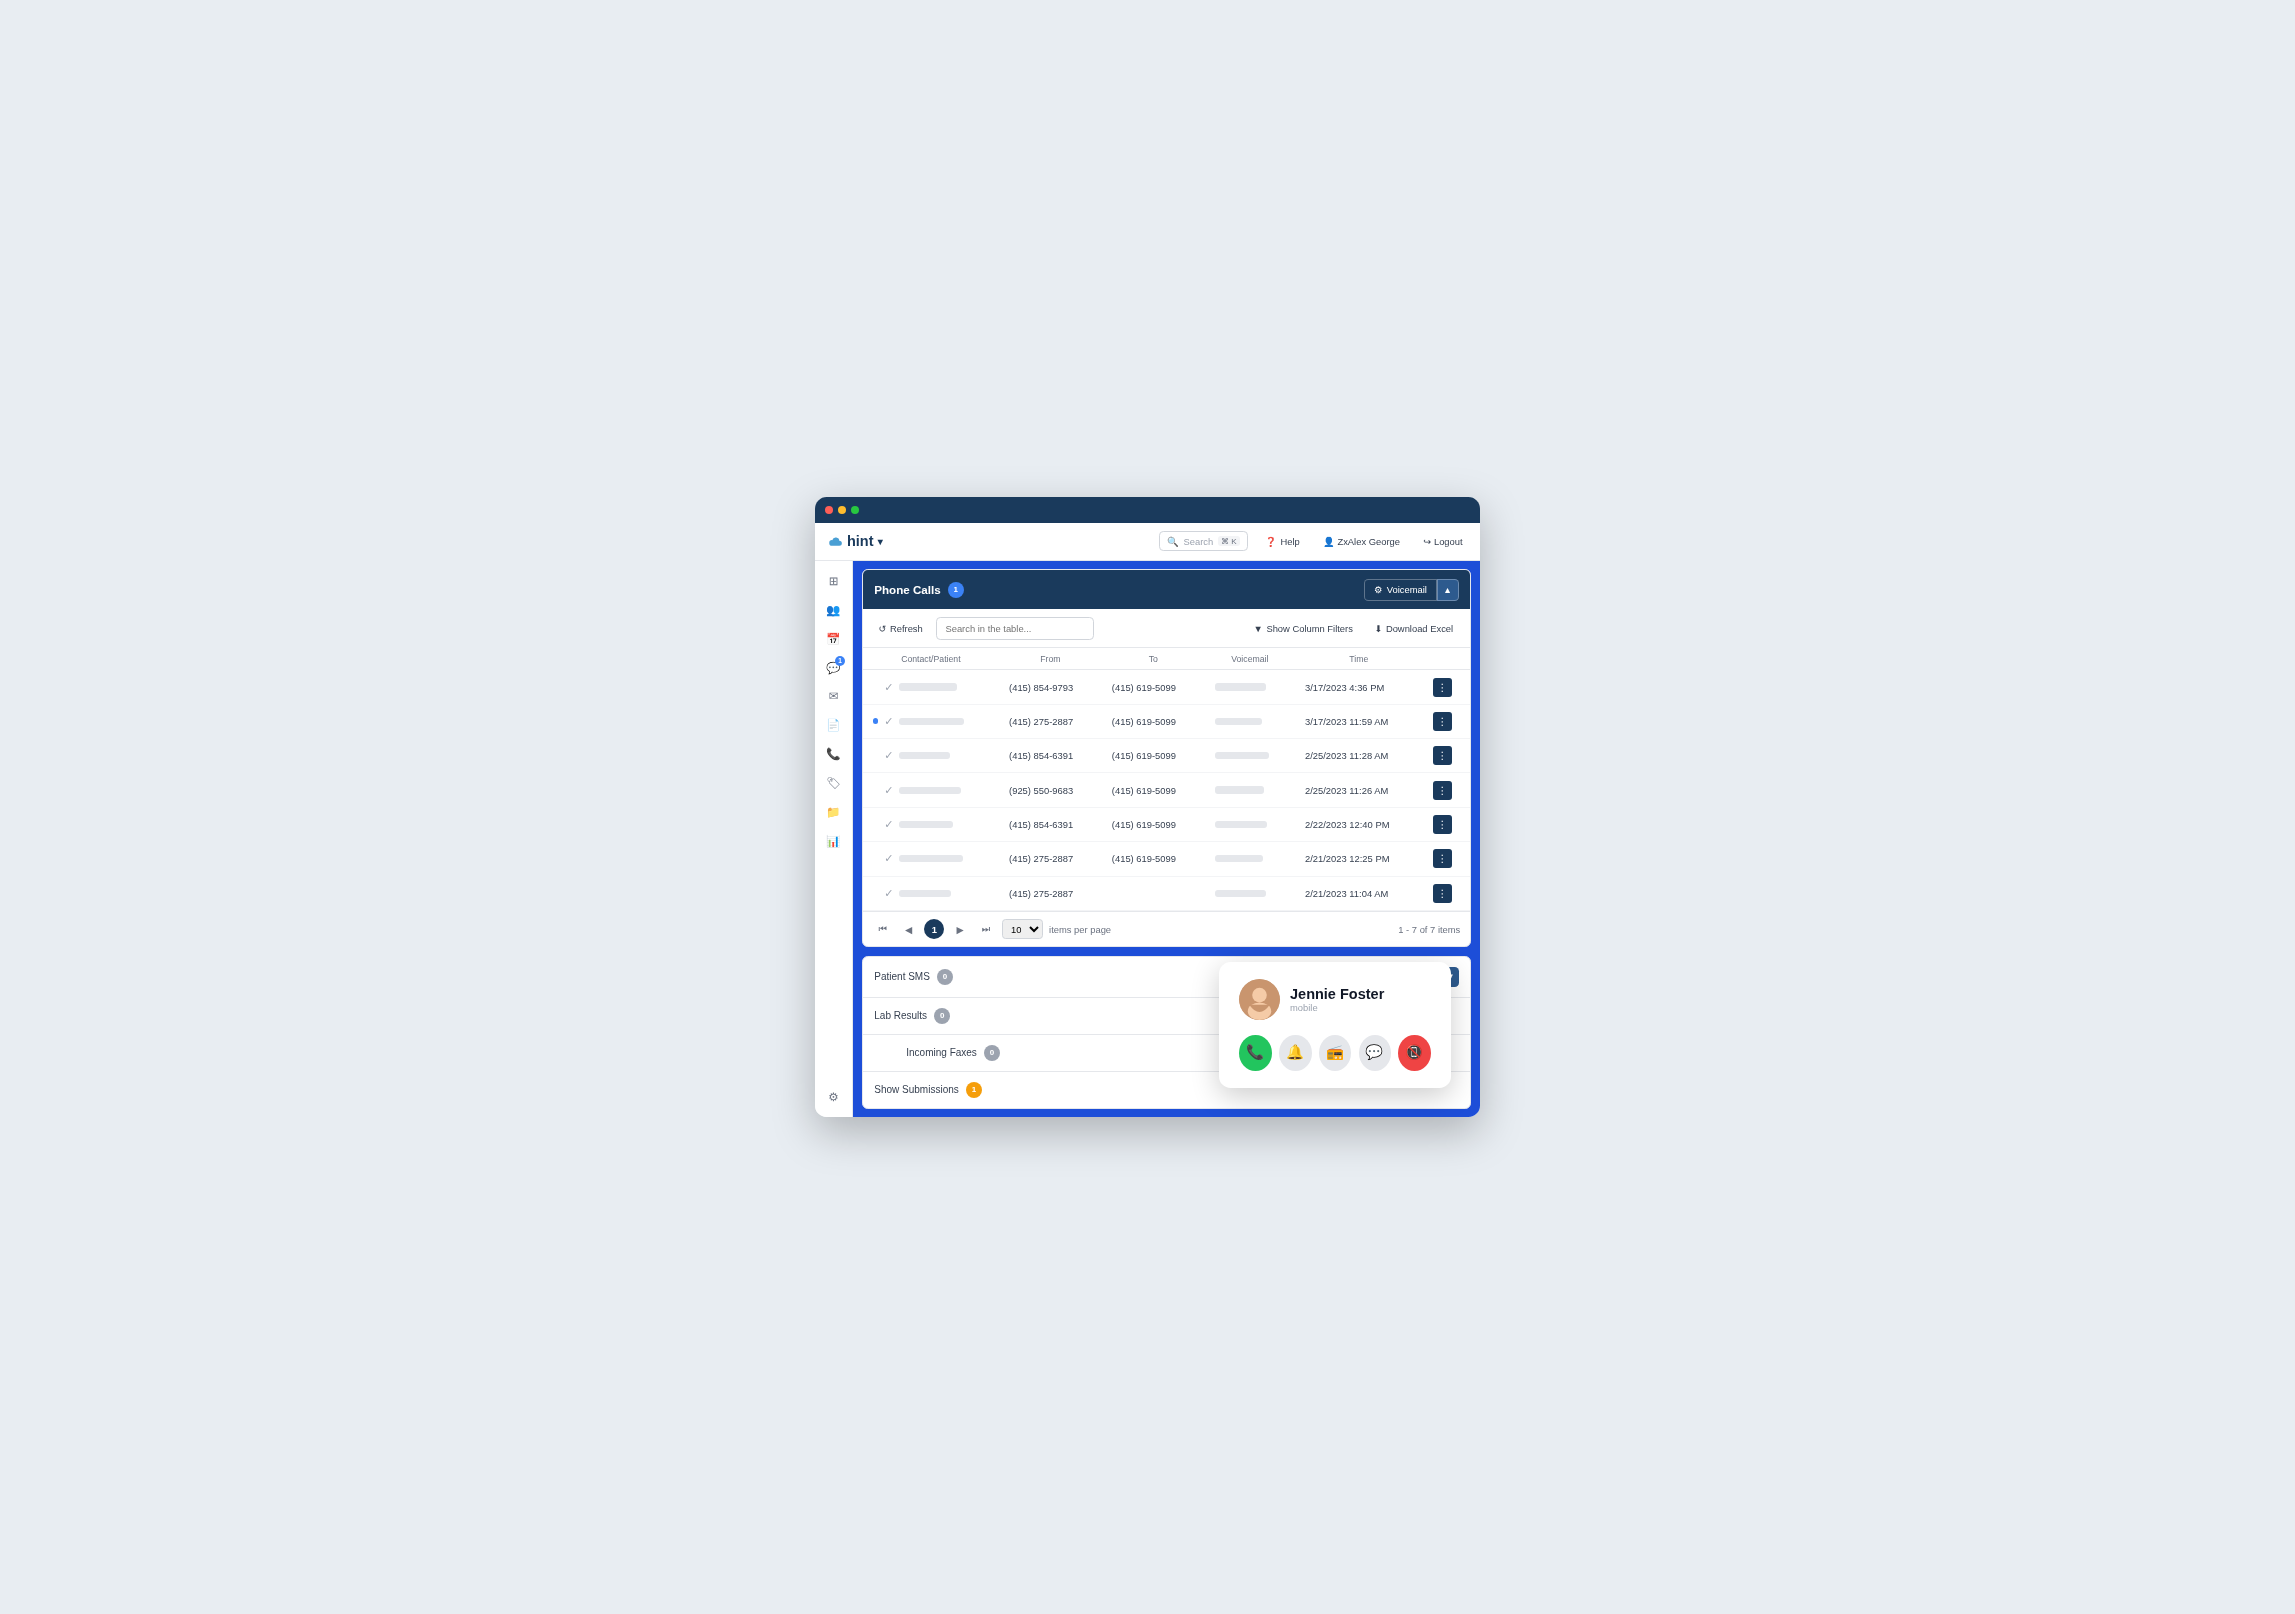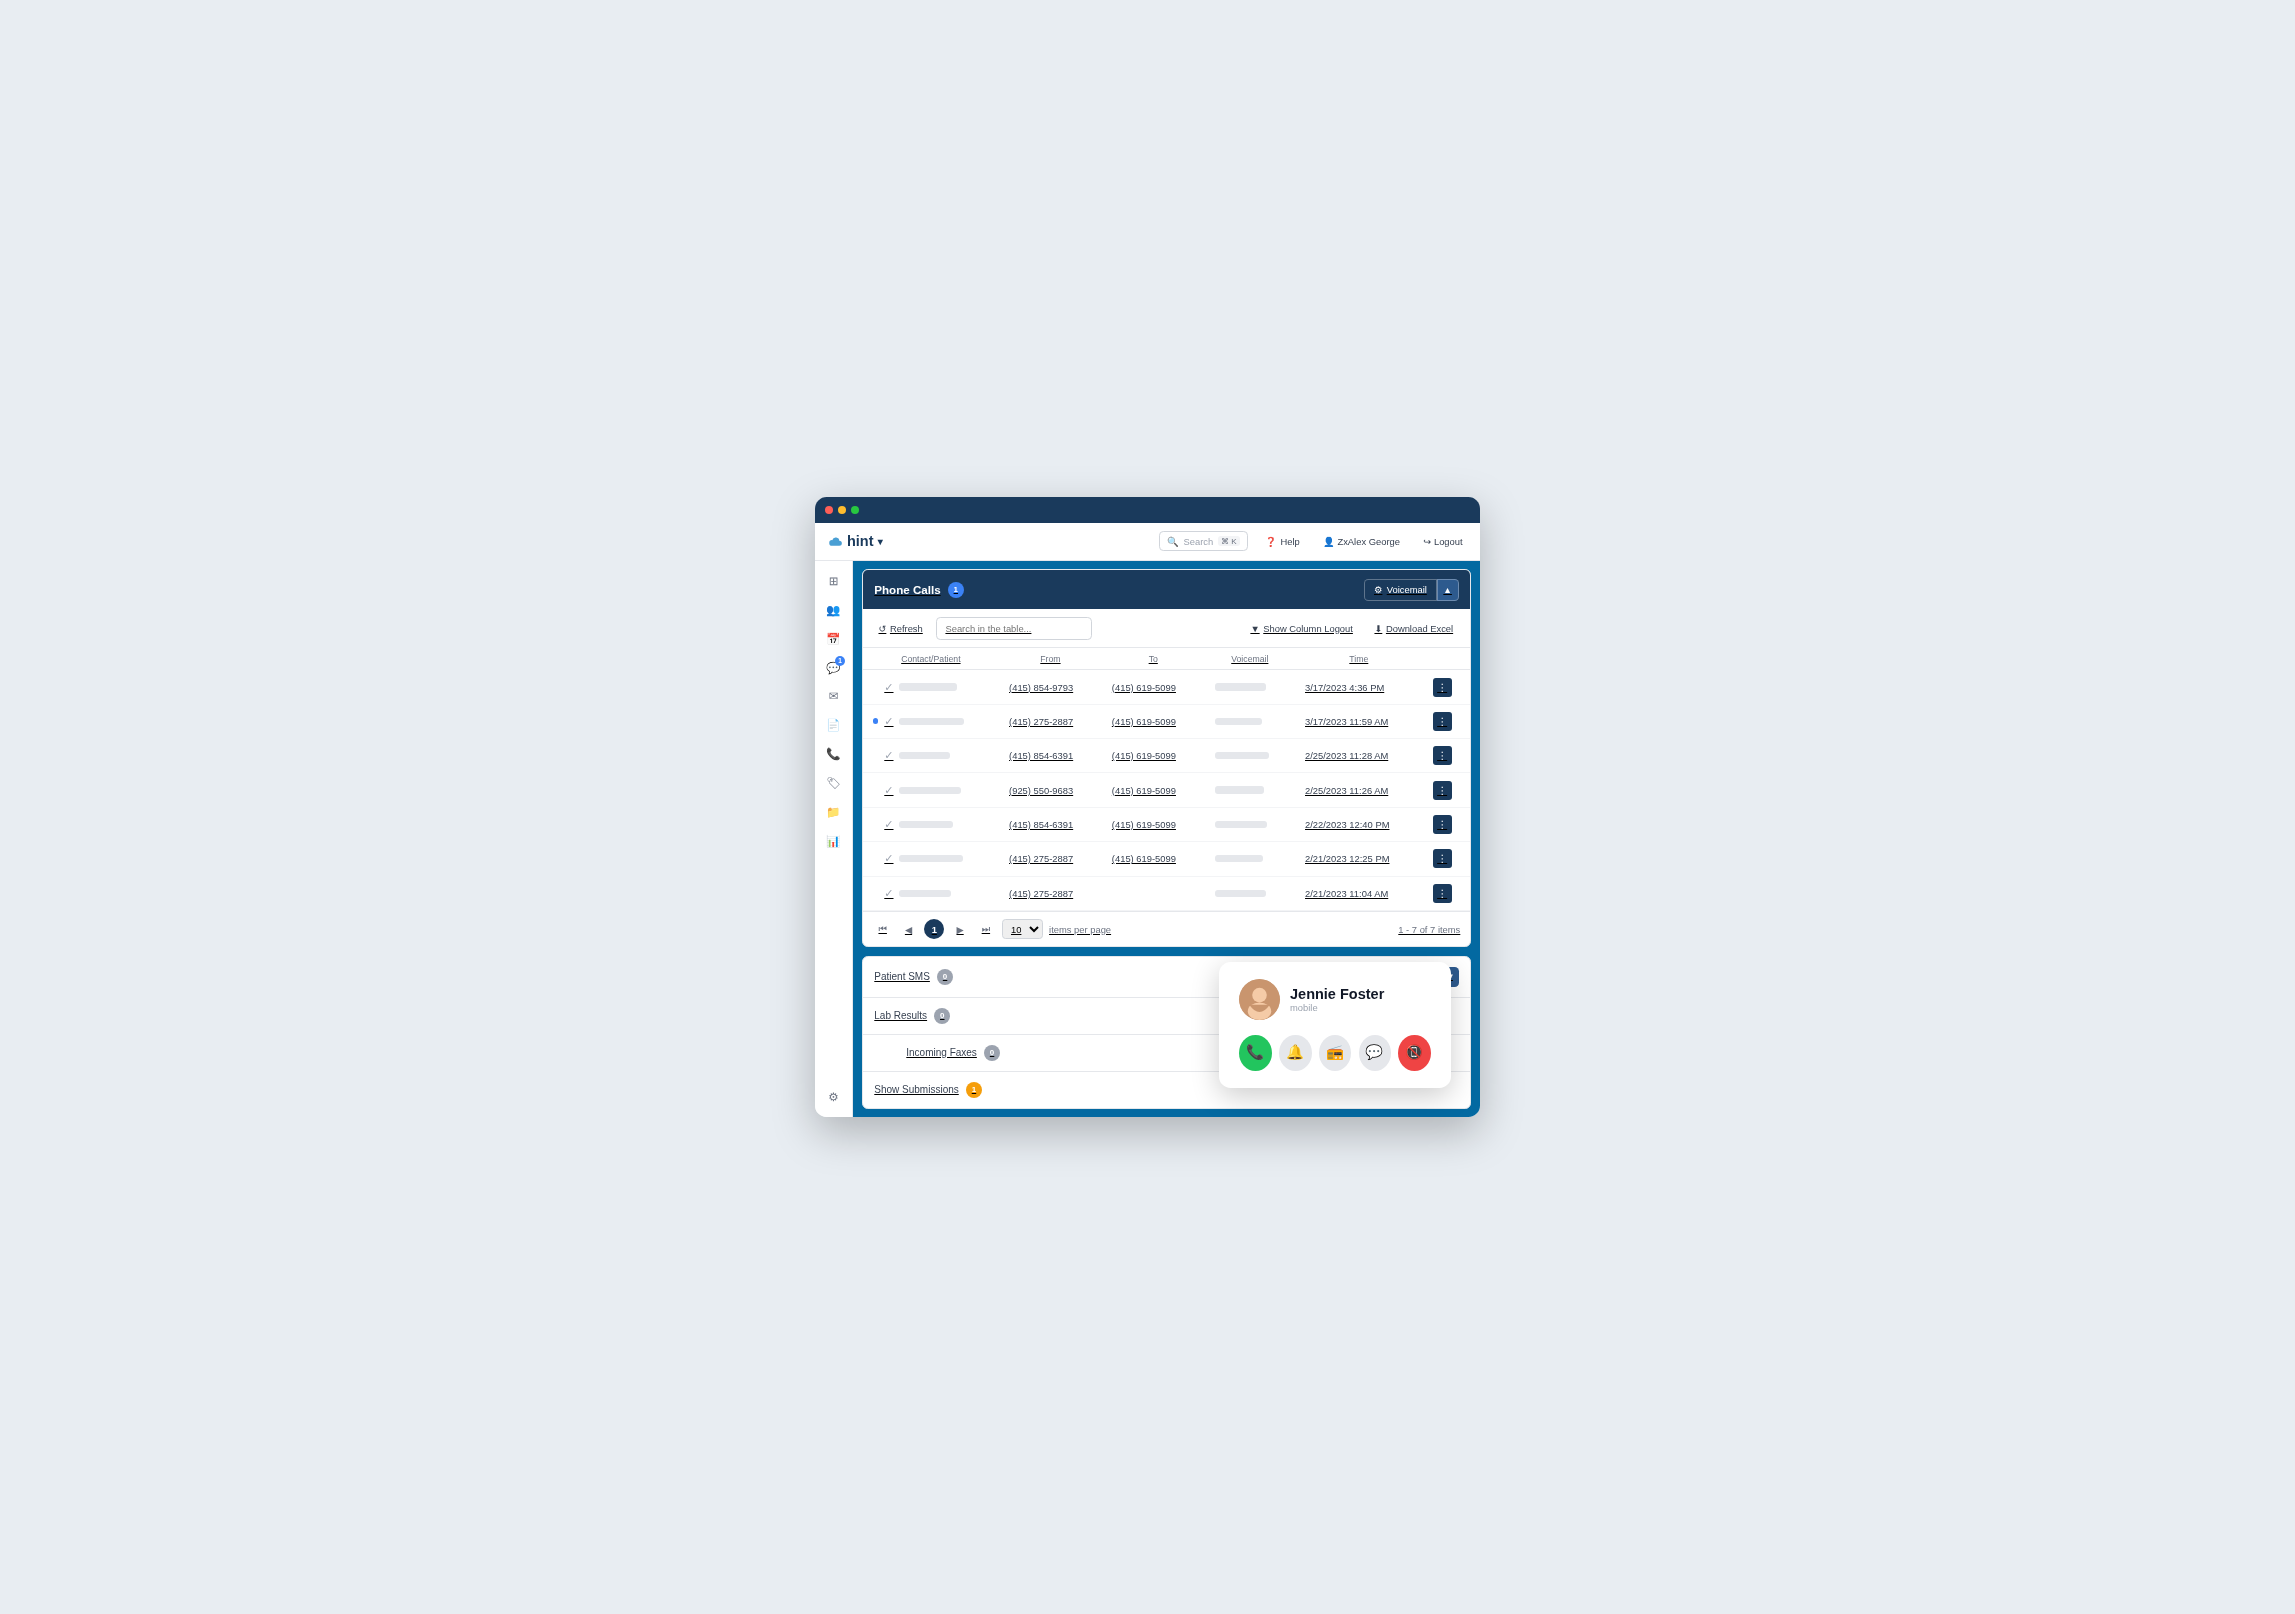--- a/index.html
+++ b/index.html
@@ -122,22 +122,21 @@
       color: #374151;
       cursor: pointer;
       padding: 2.9px 5.8px;
       border-radius: 4.3px;
     }
 
     .content-area {
       flex: 1;
       overflow-y: auto;
       padding: 0;
-      background: #0369a1;
-      text-decoration: underline;
+      background: #1d4ed8;
     }
 
     .section {
       background: #fff;
       margin: 8.7px;
       border-radius: 5.8px;
       border: 0.7px solid #e5e7eb;
       overflow: hidden;
     }
 
@@ -566,21 +565,21 @@
 
           <div class="table-toolbar">
             <div class="refresh-btn">
               <span>↺</span>
               <span>Refresh</span>
             </div>
             <input class="table-search" type="text" placeholder="Search in the table..." style="">
             <div class="toolbar-spacer"></div>
             <div class="filter-btn">
               <span>▼</span>
-              <span>Show Column Logout</span>
+              <span>Show Column Filters</span>
             </div>
             <div class="download-btn">
               <span>⬇</span>
               <span>Download Excel</span>
             </div>
           </div>
 
           <table>
             <thead>
               <tr>

